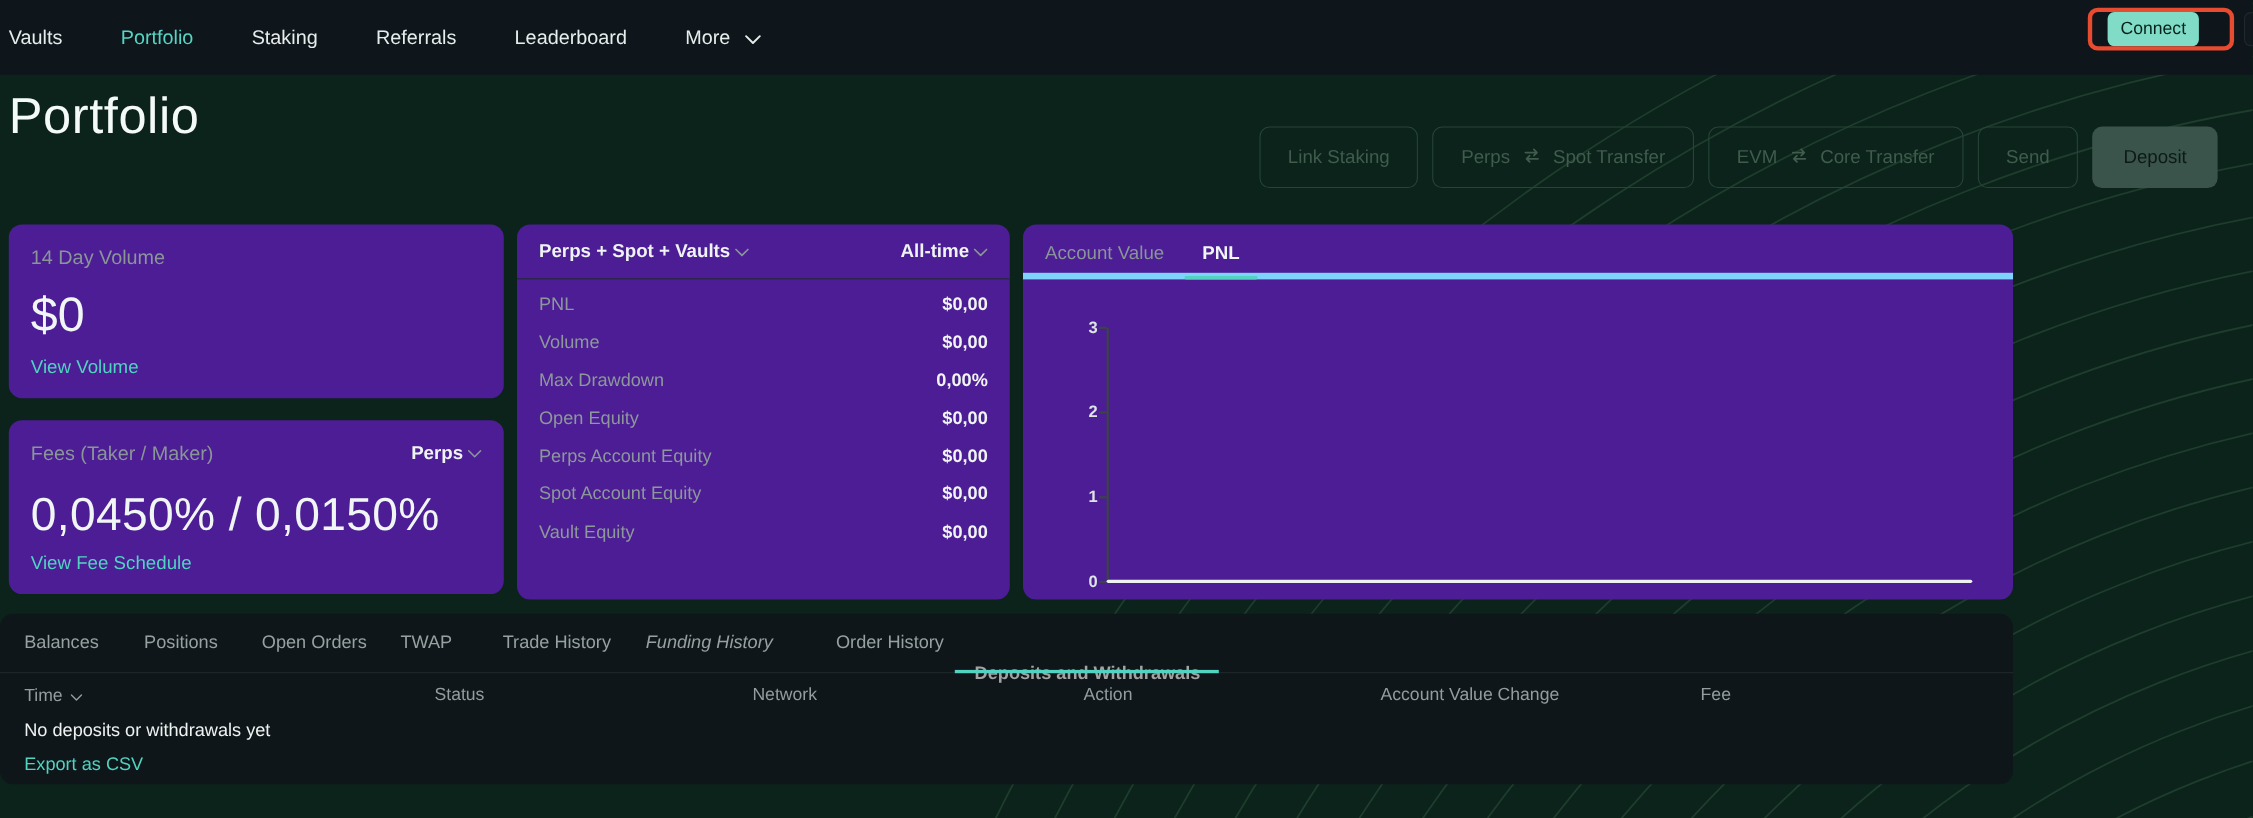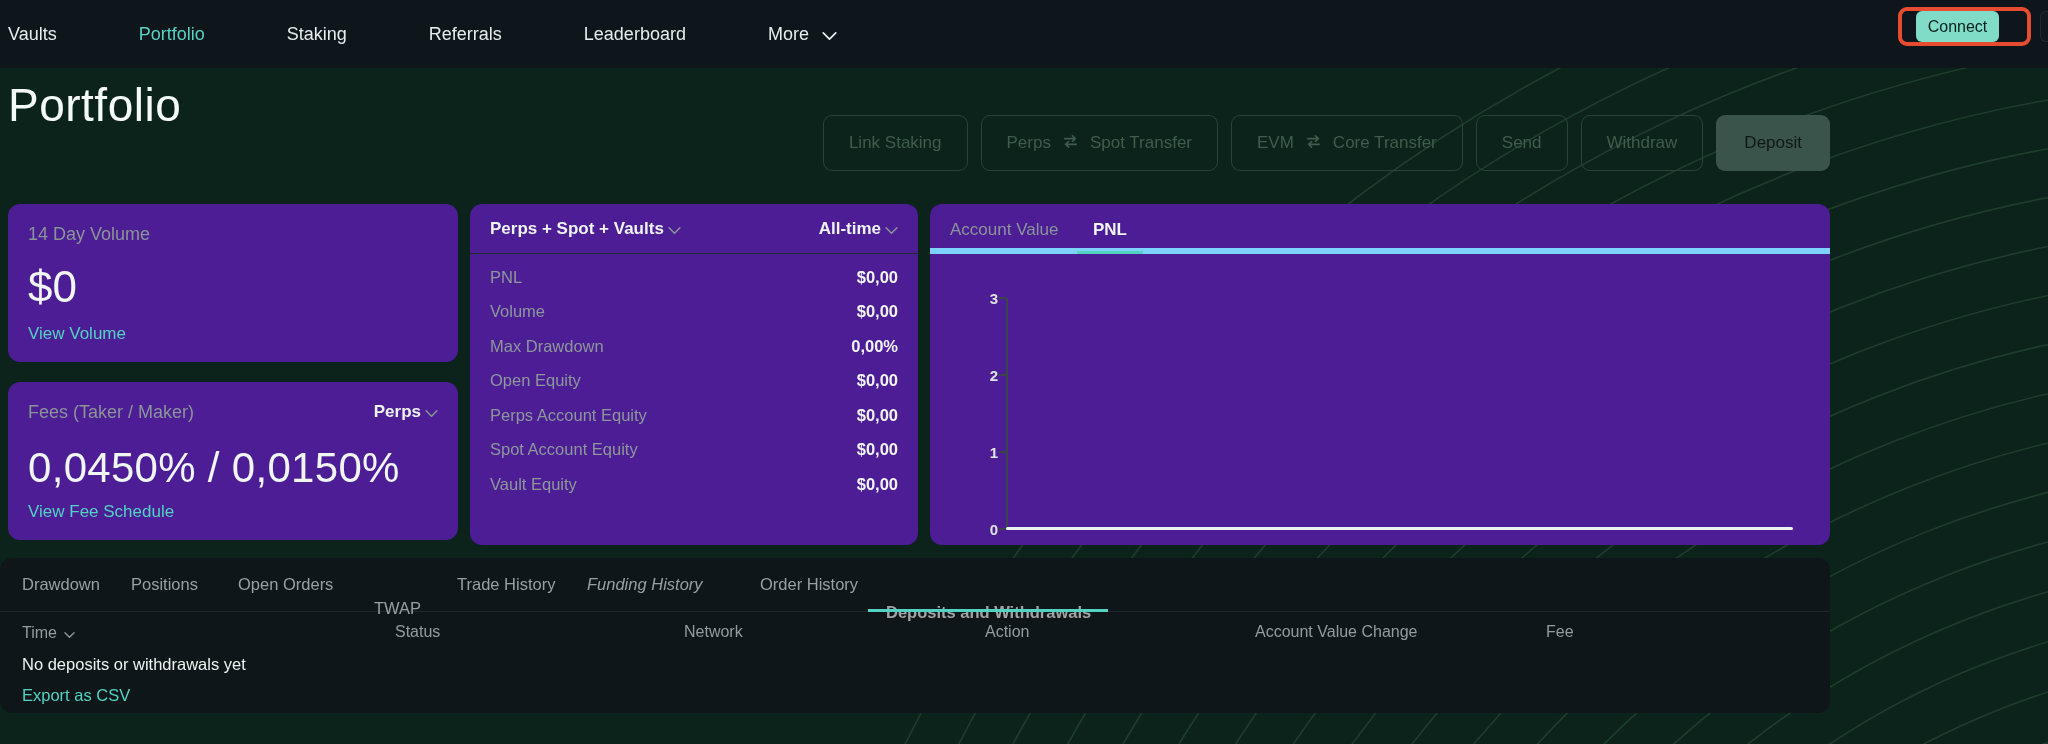--- a/index.html
+++ b/index.html
@@ -7,21 +7,21 @@
   .root {
     position:relative; width:2048px; height:744px; overflow:hidden;
     background:#0c231b; font-family:"Liberation Sans", sans-serif;
   }
   .bg-arcs { position:absolute; left:0; top:0; z-index:0; }
 
   
   .navbar {
     position:absolute; top:0; left:0; width:2048px; height:68px;
     background:#0e151b; z-index:6; display:flex; align-items:center;
-    padding-left:8px; gap:82px;
+    padding-left:8px; gap:53px;
   }
   .nav-item { font-size:18px; color:#e7edec; cursor:pointer; white-space:nowrap; }
   .nav-item.active { color:#57d4c3; }
   .nav-more { display:flex; align-items:center; gap:13px; color:#e7edec; }
   .nav-more .chev { color:#e7edec; margin-top:2px; }
 
   .connect-highlight {
     position:absolute; left:1898px; top:7px; width:133px; height:39px;
     border:4px solid #e84c30; border-radius:9px; z-index:7; pointer-events:none;
   }
@@ -35,21 +35,21 @@
     position:absolute; left:2040px; top:11px; width:24px; height:31px;
     background:#11181e; border:1px solid #31404372; border-radius:6px; z-index:6;
   }
 
   
   .page-title {
     position:absolute; left:8px; top:78px; z-index:2;
     font-size:46px; font-weight:500; color:#f3faf7; letter-spacing:0.5px;
   }
   .actions-row {
-    position:absolute; top:115px; left:0; width:1830px; height:56px;
+    position:absolute; top:115px; left:0; width:2016px; height:56px;
     display:flex; justify-content:flex-end; gap:13px; z-index:2;
   }
   .act-btn {
     height:56px; padding:0 25px; display:flex; align-items:center; gap:10px;
     background:transparent; border:1px solid #264437; border-radius:9px;
     color:#3f5c4d; font-size:17px; cursor:pointer; white-space:nowrap;
     font-family:"Liberation Sans", sans-serif;
   }
   .act-btn .swap { margin-top:1px; }
   .deposit-btn {
@@ -96,21 +96,21 @@
   .zero-line { position:absolute; left:76px; top:323px; width:787px; height:3px; background:#edf2f0; border-radius:2px; }
 
   
   .history-panel {
     position:absolute; left:0; top:558px; width:1830px; height:155px;
     background:#0e1619; border-radius:12px; z-index:2;
   }
   .history-tabs { position:relative; height:54px; border-bottom:1px solid #1e282a; }
   .htab { position:absolute; top:17px; font-size:16.5px; color:#97a1a1; cursor:pointer; white-space:nowrap; }
   .htab:nth-child(1){ left:22px; }  .htab:nth-child(2){ left:131px; }
-  .htab:nth-child(3){ left:238px; } .htab:nth-child(4){ left:374px;margin-top:24px; }
+  .htab:nth-child(3){ left:238px; } .htab:nth-child(4){ left:364px; }
   .htab:nth-child(5){ left:457px; } .htab:nth-child(6){ left:587px;font-style:italic; }
   .htab:nth-child(7){ left:760px; } .htab:nth-child(8){ left:886px; color:#a3a3a3; font-weight:700;margin-top:28px; }
   .htab-underline { position:absolute; left:868px; top:51px; width:240px; height:3px; background:#52d3c2; }
   .history-cols { position:relative; height:36px; }
   .hcol { position:absolute; top:11px; font-size:16px; color:#939d9d; white-space:nowrap; display:flex; align-items:center; gap:7px; }
   .hcol:nth-child(1){ left:22px; cursor:pointer; }  .hcol:nth-child(2){ left:395px; }
   .hcol:nth-child(3){ left:684px; } .hcol:nth-child(4){ left:985px; }
   .hcol:nth-child(5){ left:1255px; } .hcol:nth-child(6){ left:1546px; }
   .hcol .chev { color:#939d9d; margin-top:2px; }
   .empty-msg { position:absolute; left:22px; top:655px; font-size:16.5px; color:#eef3f1; z-index:3; }
@@ -191,23 +191,20 @@
               <path d="M4 4.5 H15 M12 1.5 L15 4.5 L12 7.5"></path>
               <path d="M16 10.5 H5 M8 7.5 L5 10.5 L8 13.5"></path>
             </g>
           </svg>
       </span>
       <span>Core Transfer</span>
     </button>
     <button class="act-btn">
       <span>Send</span>
     </button>
-    <button class="act-btn">
-      <span>Withdraw</span>
-    </button>
     <button class="deposit-btn">Deposit</button>
   </div>
 
   <div class="card card-volume">
     <div class="card-label">14 Day Volume</div>
     <div class="big-value">$0</div>
     <a class="card-link">View Volume</a>
   </div>
 
   <div class="card card-fees">
@@ -292,21 +289,21 @@
       <span class="ytick" style="top:94px;">3</span>
       <span class="ytick" style="top:171px;">2</span>
       <span class="ytick" style="top:248px;">1</span>
       <span class="ytick" style="top:325px;">0</span>
       <div class="zero-line"></div>
     </div>
   </div>
 
   <div class="history-panel">
     <div class="history-tabs">
-      <span class="htab">Drawdown</span>
+      <span class="htab">Balances</span>
       <span class="htab">Positions</span>
       <span class="htab">Open Orders</span>
       <span class="htab">TWAP</span>
       <span class="htab">Trade History</span>
       <span class="htab">Funding History</span>
       <span class="htab">Order History</span>
       <span class="htab">Deposits and Withdrawals</span>
       <div class="htab-underline"></div>
     </div>
     <div class="history-cols">

